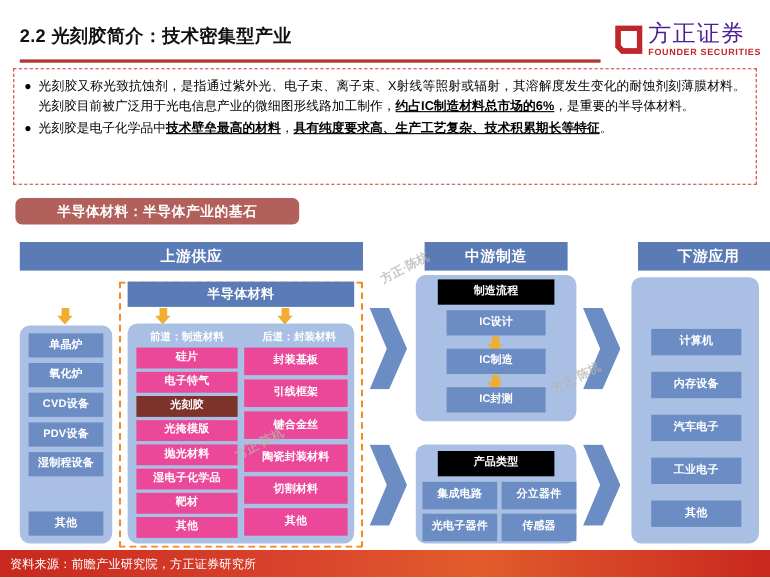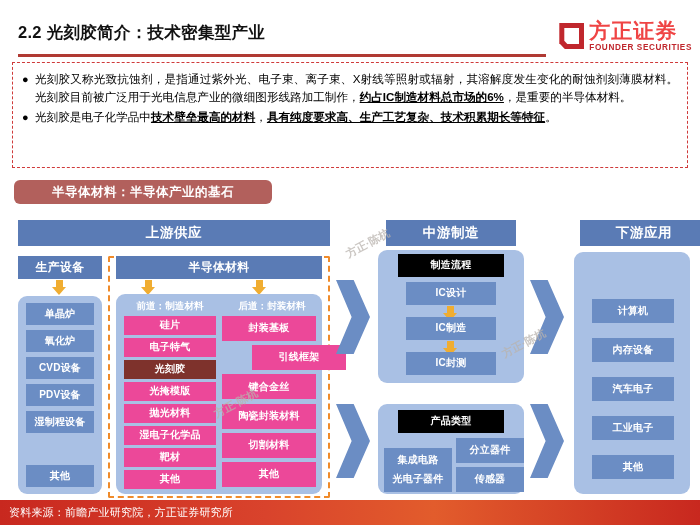--- a/index.html
+++ b/index.html
@@ -20,21 +20,21 @@
     position:absolute;left:18px;top:54px;width:528px;height:3px;
     background:#b03a33;
   }
   #logo{position:absolute;right:8px;top:16px;height:40px;display:flex;align-items:center;gap:5px;}
   #logo-mark{width:25px;height:26px;position:relative;flex:none;}
   #logo-mark .outer{position:absolute;inset:0;background:#c0272d;
      clip-path:polygon(0 0,100% 0,100% 100%,22% 100%,0 78%);}
   #logo-mark .inner{position:absolute;left:5px;top:5px;width:15px;height:16px;background:#ffffff;
      clip-path:polygon(0 0,100% 0,100% 100%,20% 100%,0 80%);}
   #logo-text{display:flex;flex-direction:column;line-height:1;}
-  #logo-cn{font-size:21px;font-weight:bold;color:#ef4444;letter-spacing:1px;}
+  #logo-cn{font-size:21px;font-weight:normal;color:#4c1d95;letter-spacing:1px;}
   #logo-en{font-size:8.2px;font-weight:bold;color:#c0272d;letter-spacing:.6px;margin-top:3px;}
 
   
   #bullet-box{
     position:absolute;left:12px;top:62px;width:676px;height:106px;
     border:1.6px dashed #cf3a3a;box-sizing:border-box;padding:7px 9px 0 9px;
   }
   .bullet-row{display:flex;align-items:flex-start;margin-bottom:1px;}
   .bullet-dot{flex:none;width:13px;font-size:11px;line-height:18px;color:#000;text-align:left;}
   .bullet-text{font-size:11.6px;line-height:18.3px;color:#000;text-align:justify;}
@@ -123,21 +123,20 @@
       <span class="bullet-dot">●</span>
       <div class="bullet-text"><span>光刻胶是电子化学品中</span><span class="u">技术壁垒最高的材料</span><span>，</span><span class="u">具有纯度要求高、生产工艺复杂、技术积累期长等特征</span><span>。</span></div>
     </div>
   </div>
 
 <div id="section-pill">半导体材料：半导体产业的基石</div>
 
 <div id="diagram">
     <div class="col-head" style="left: 18px; top: 12px; width: 312px; height: 26px;">上游供应</div>
     <div id="dashed-box" style="left: 108px; top: 48px; width: 222px; height: 242px;"></div>
-    <div class="sub-head" style="left: 18px; top: 48px; width: 84px; height: 23px;">生产设备</div>
     <div class="oarrow" style="left: 52px; top: 72px;">
       <i></i>
       <b></b>
     </div>
     <div class="panel" style="left: 18px; top: 88px; width: 84px; height: 198px;"></div>
     <div class="chip" style="left: 26px; top: 95px; width: 68px; height: 22px;">单晶炉</div>
     <div class="chip" style="left: 26px; top: 122px; width: 68px; height: 22px;">氧化炉</div>
     <div class="chip" style="left: 26px; top: 149px; width: 68px; height: 22px;">CVD设备</div>
     <div class="chip" style="left: 26px; top: 176px; width: 68px; height: 22px;">PDV设备</div>
     <div class="chip" style="left: 26px; top: 203px; width: 68px; height: 22px;">湿制程设备</div>
@@ -156,21 +155,21 @@
     <div class="chip lite" style="left: 124px; top: 108px; width: 92px; height: 19px;">硅片</div>
     <div class="chip lite" style="left: 124px; top: 130px; width: 92px; height: 19px;">电子特气</div>
     <div class="chip hl" style="left: 124px; top: 152px; width: 92px; height: 19px;">光刻胶</div>
     <div class="chip lite" style="left: 124px; top: 174px; width: 92px; height: 19px;">光掩模版</div>
     <div class="chip lite" style="left: 124px; top: 196px; width: 92px; height: 19px;">抛光材料</div>
     <div class="chip lite" style="left: 124px; top: 218px; width: 92px; height: 19px;">湿电子化学品</div>
     <div class="chip lite" style="left: 124px; top: 240px; width: 92px; height: 19px;">靶材</div>
     <div class="chip lite" style="left: 124px; top: 262px; width: 92px; height: 19px;">其他</div>
     <div class="grp-label" style="left: 224px; top: 90px; width: 96px; height: 16px;">后道：封装材料</div>
     <div class="chip lite" style="left: 222px; top: 108px; width: 94px; height: 25px;">封装基板</div>
-    <div class="chip lite" style="left: 222px; top: 137.2px; width: 94px; height: 25px; margin-left: 30px;">引线框架</div>
+    <div class="chip lite" style="left: 222px; top: 137.2px; width: 94px; height: 25px;">引线框架</div>
     <div class="chip lite" style="left: 222px; top: 166.4px; width: 94px; height: 25px;">键合金丝</div>
     <div class="chip lite" style="left: 222px; top: 195.6px; width: 94px; height: 25px;">陶瓷封装材料</div>
     <div class="chip lite" style="left: 222px; top: 224.8px; width: 94px; height: 25px;">切割材料</div>
     <div class="chip lite" style="left: 222px; top: 254px; width: 94px; height: 25px;">其他</div>
     <div class="chev" style="left: 336px; top: 72px; width: 34px; height: 74px;"></div>
     <div class="chev" style="left: 336px; top: 196px; width: 34px; height: 74px;"></div>
     <div class="col-head" style="left: 386px; top: 12px; width: 130px; height: 26px;">中游制造</div>
     <div class="panel" style="left: 378px; top: 42px; width: 146px; height: 133px;"></div>
     <div class="chip dark" style="left: 398px; top: 46px; width: 106px; height: 23px;">制造流程</div>
     <div class="chip" style="left: 406px; top: 74px; width: 90px; height: 23px;">IC设计</div>
@@ -179,21 +178,21 @@
       <b></b>
     </div>
     <div class="chip" style="left: 406px; top: 109px; width: 90px; height: 23px;">IC制造</div>
     <div class="oarrow" style="left: 443px; top: 133px;">
       <i></i>
       <b></b>
     </div>
     <div class="chip" style="left: 406px; top: 144px; width: 90px; height: 23px;">IC封测</div>
     <div class="panel" style="left: 378px; top: 196px; width: 146px; height: 90px;"></div>
     <div class="chip dark" style="left: 398px; top: 202px; width: 106px; height: 23px;">产品类型</div>
-    <div class="chip" style="left: 384px; top: 240px; width: 68px; height: 25px;">集成电路</div>
+    <div class="chip" style="left: 384px; top: 230px; width: 68px; height: 25px;">集成电路</div>
     <div class="chip" style="left: 456px; top: 230px; width: 68px; height: 25px;">分立器件</div>
     <div class="chip" style="left: 384px; top: 259px; width: 68px; height: 25px;">光电子器件</div>
     <div class="chip" style="left: 456px; top: 259px; width: 68px; height: 25px;">传感器</div>
     <div class="chev" style="left: 530px; top: 72px; width: 34px; height: 74px;"></div>
     <div class="chev" style="left: 530px; top: 196px; width: 34px; height: 74px;"></div>
     <div class="col-head" style="left: 580px; top: 12px; width: 128px; height: 26px;">下游应用</div>
     <div class="panel" style="left: 574px; top: 44px; width: 116px; height: 242px;"></div>
     <div class="chip" style="left: 592px; top: 91px; width: 82px; height: 24px;">计算机</div>
     <div class="chip" style="left: 592px; top: 130px; width: 82px; height: 24px;">内存设备</div>
     <div class="chip" style="left: 592px; top: 169px; width: 82px; height: 24px;">汽车电子</div>

